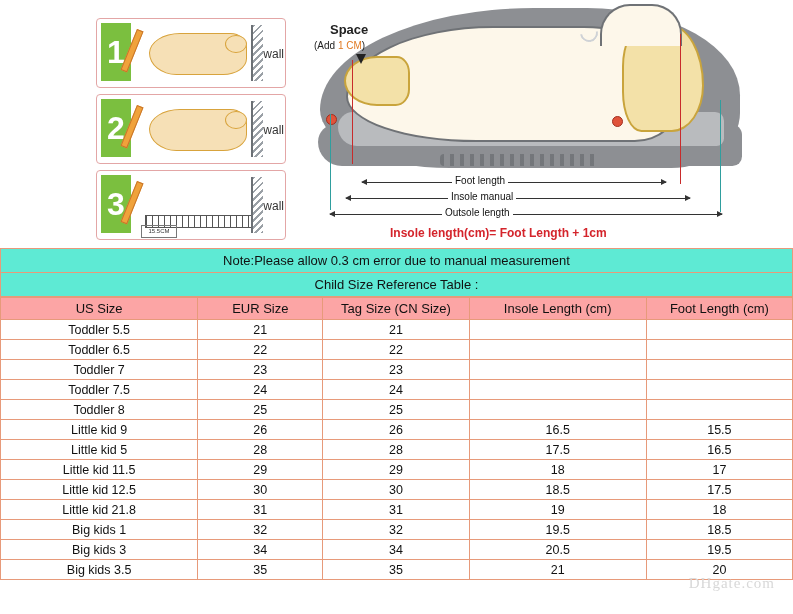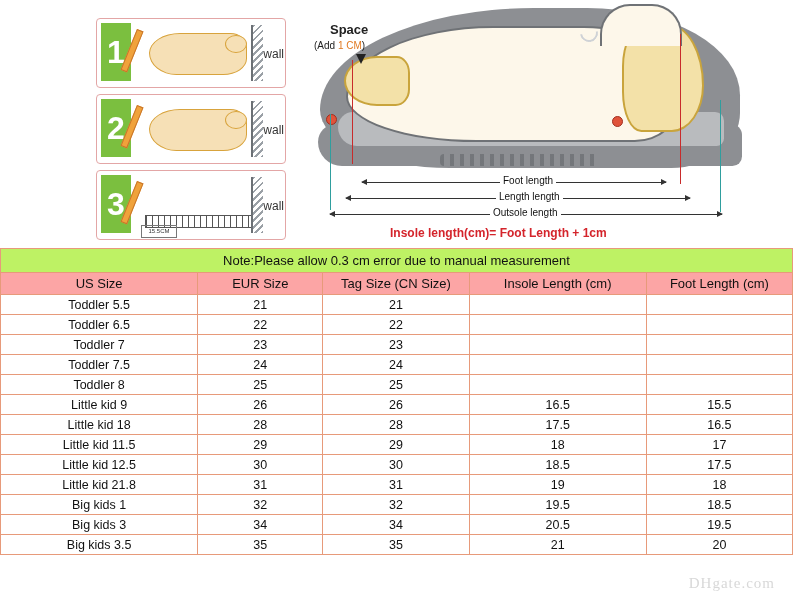--- a/index.html
+++ b/index.html
@@ -164,35 +164,35 @@
   .measure{
     position:absolute;height:1px;background:#333;
   }
   .measure .lcap,.measure .rcap{
     position:absolute;top:-3px;width:0;height:0;
     border-top:3.5px solid transparent;border-bottom:3.5px solid transparent;
   }
   .measure .lcap{left:-1px;border-right:6px solid #333;}
   .measure .rcap{right:-1px;border-left:6px solid #333;}
   .mlabel{
-    position:absolute;font-size:10px;color:#111;background:#ffffff;padding:0 3px;margin-left:48px;
+    position:absolute;font-size:10px;color:#111;background:#ffffff;padding:0 3px;
   }
   .formula{
     position:absolute;left:58px;top:222px;
     font-size:12px;font-weight:bold;color:#d4242b;
     white-space:nowrap;
     padding-left:32px;
   }
 
   
   .note-row,.title-row{
     border-left:1px solid #e79a7a;
     border-right:1px solid #e79a7a;
     border-top:1px solid #e79a7a;
-    background:#bef264;
+    background:#5eead4;
     text-align:center;
     font-size:13px;
     color:#111;
     padding:4px 0;
   }
   .title-row{border-bottom:1px solid #e79a7a;}
   table{
     border-collapse:collapse;
     width:793px;
     table-layout:fixed;
@@ -293,33 +293,34 @@
       <div class="measure" style="left:62px;top:178px;width:304px;">
         <span class="lcap"></span>
           <span class="rcap"></span>
       </div>
       <div class="mlabel" style="left:152px;top:171px;">Foot length</div>
 
       <div class="measure" style="left:46px;top:194px;width:344px;">
         <span class="lcap"></span>
           <span class="rcap"></span>
       </div>
-      <div class="mlabel" style="left:148px;top:187px;">Length length</div>
+      <div class="mlabel" style="left:148px;top:187px;">Insole manual</div>
 
       <div class="measure" style="left:30px;top:210px;width:392px;">
         <span class="lcap"></span>
           <span class="rcap"></span>
       </div>
       <div class="mlabel" style="left:142px;top:203px;">Outsole length</div>
 
       <div class="formula">Insole length(cm)= Foot Length + 1cm</div>
     </div>
   </div>
 
   <div class="note-row">Note:Please allow 0.3 cm error due to manual measurement</div>
+  <div class="title-row">Child Size Reference Table :</div>
 
   <table>
     <colgroup>
       <col class="c1">
         <col class="c2">
         <col class="c3">
         <col class="c4">
         <col class="c5">
     </colgroup>
     <thead>
@@ -368,21 +369,21 @@
           <td></td>
         </tr>
         <tr>
           <td>Little kid 9</td>
           <td>26</td>
           <td>26</td>
           <td>16.5</td>
           <td>15.5</td>
         </tr>
         <tr>
-          <td>Little kid 18</td>
+          <td>Little kid 5</td>
           <td>28</td>
           <td>28</td>
           <td>17.5</td>
           <td>16.5</td>
         </tr>
         <tr>
           <td>Little kid 11.5</td>
           <td>29</td>
           <td>29</td>
           <td>18</td>

